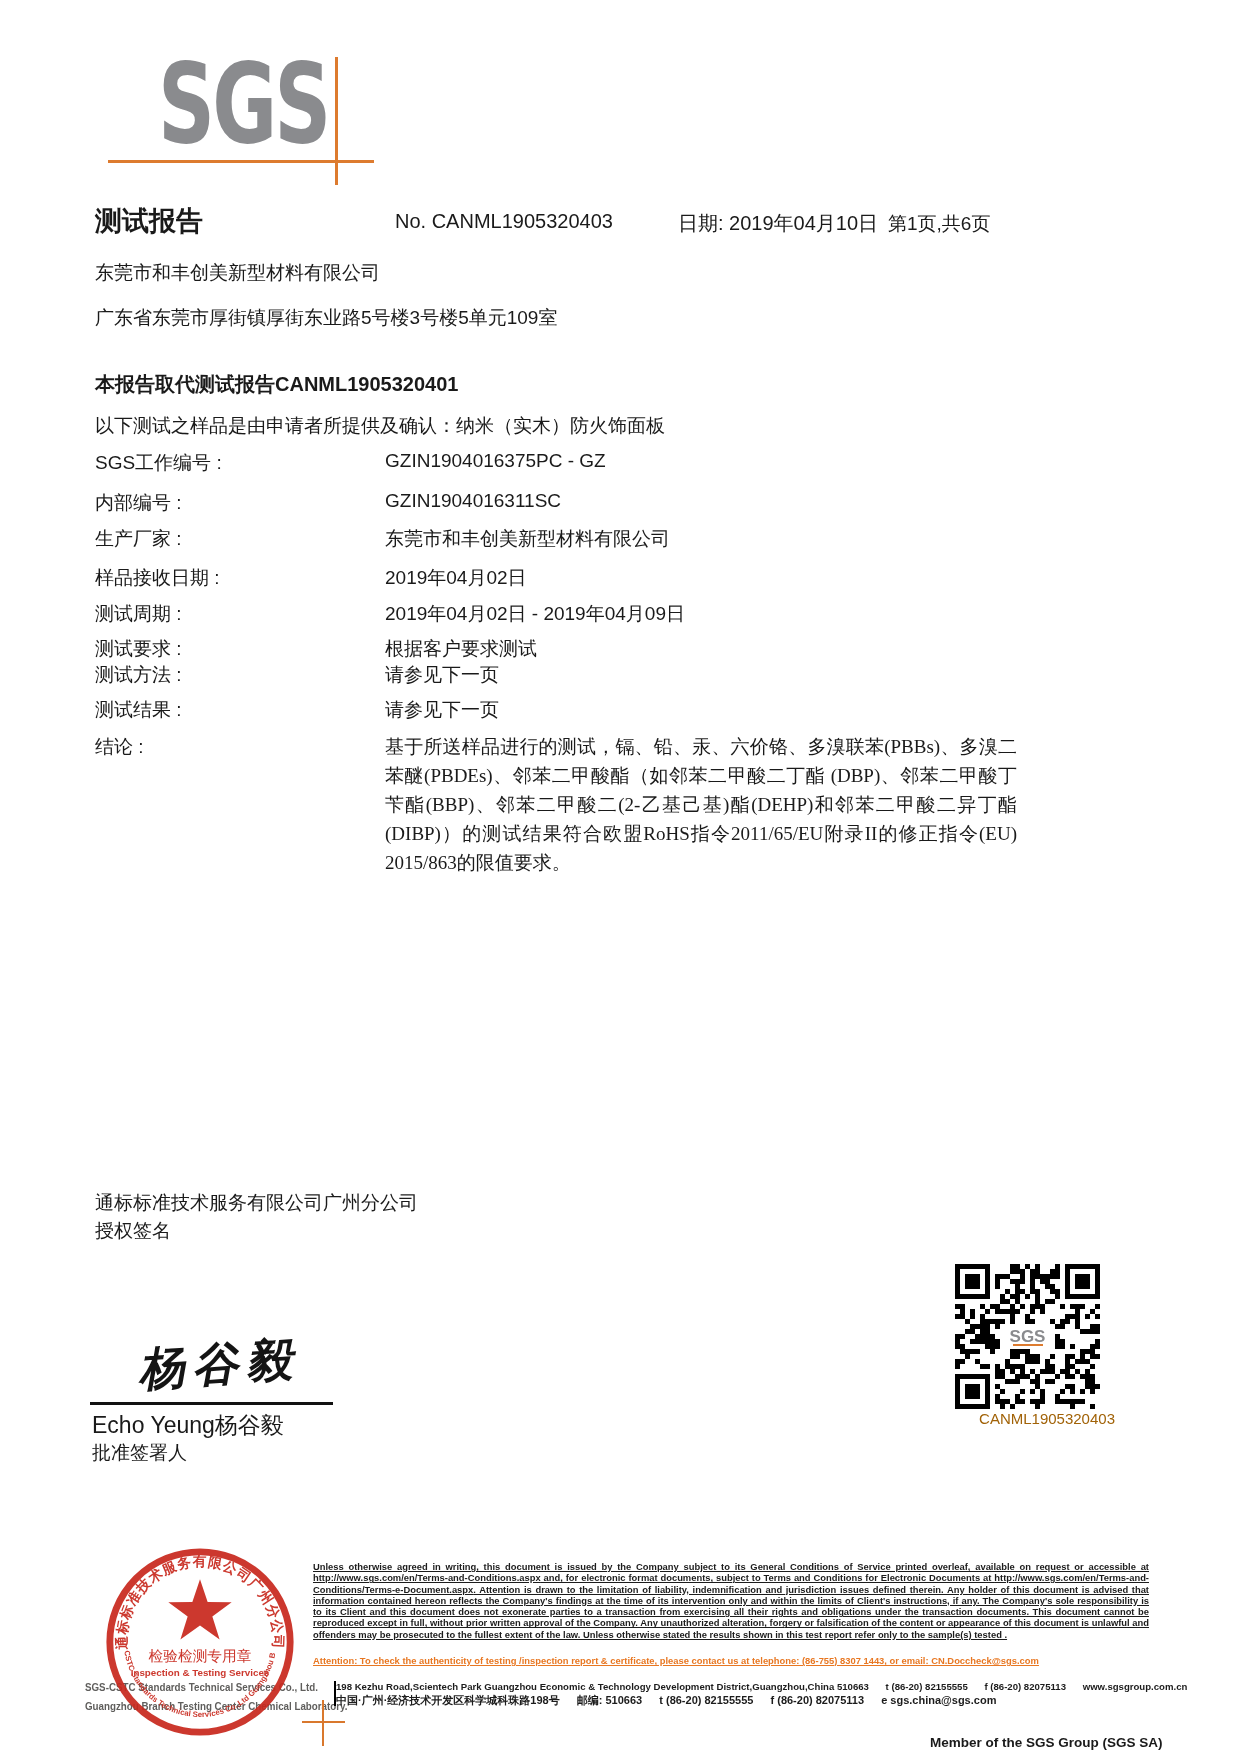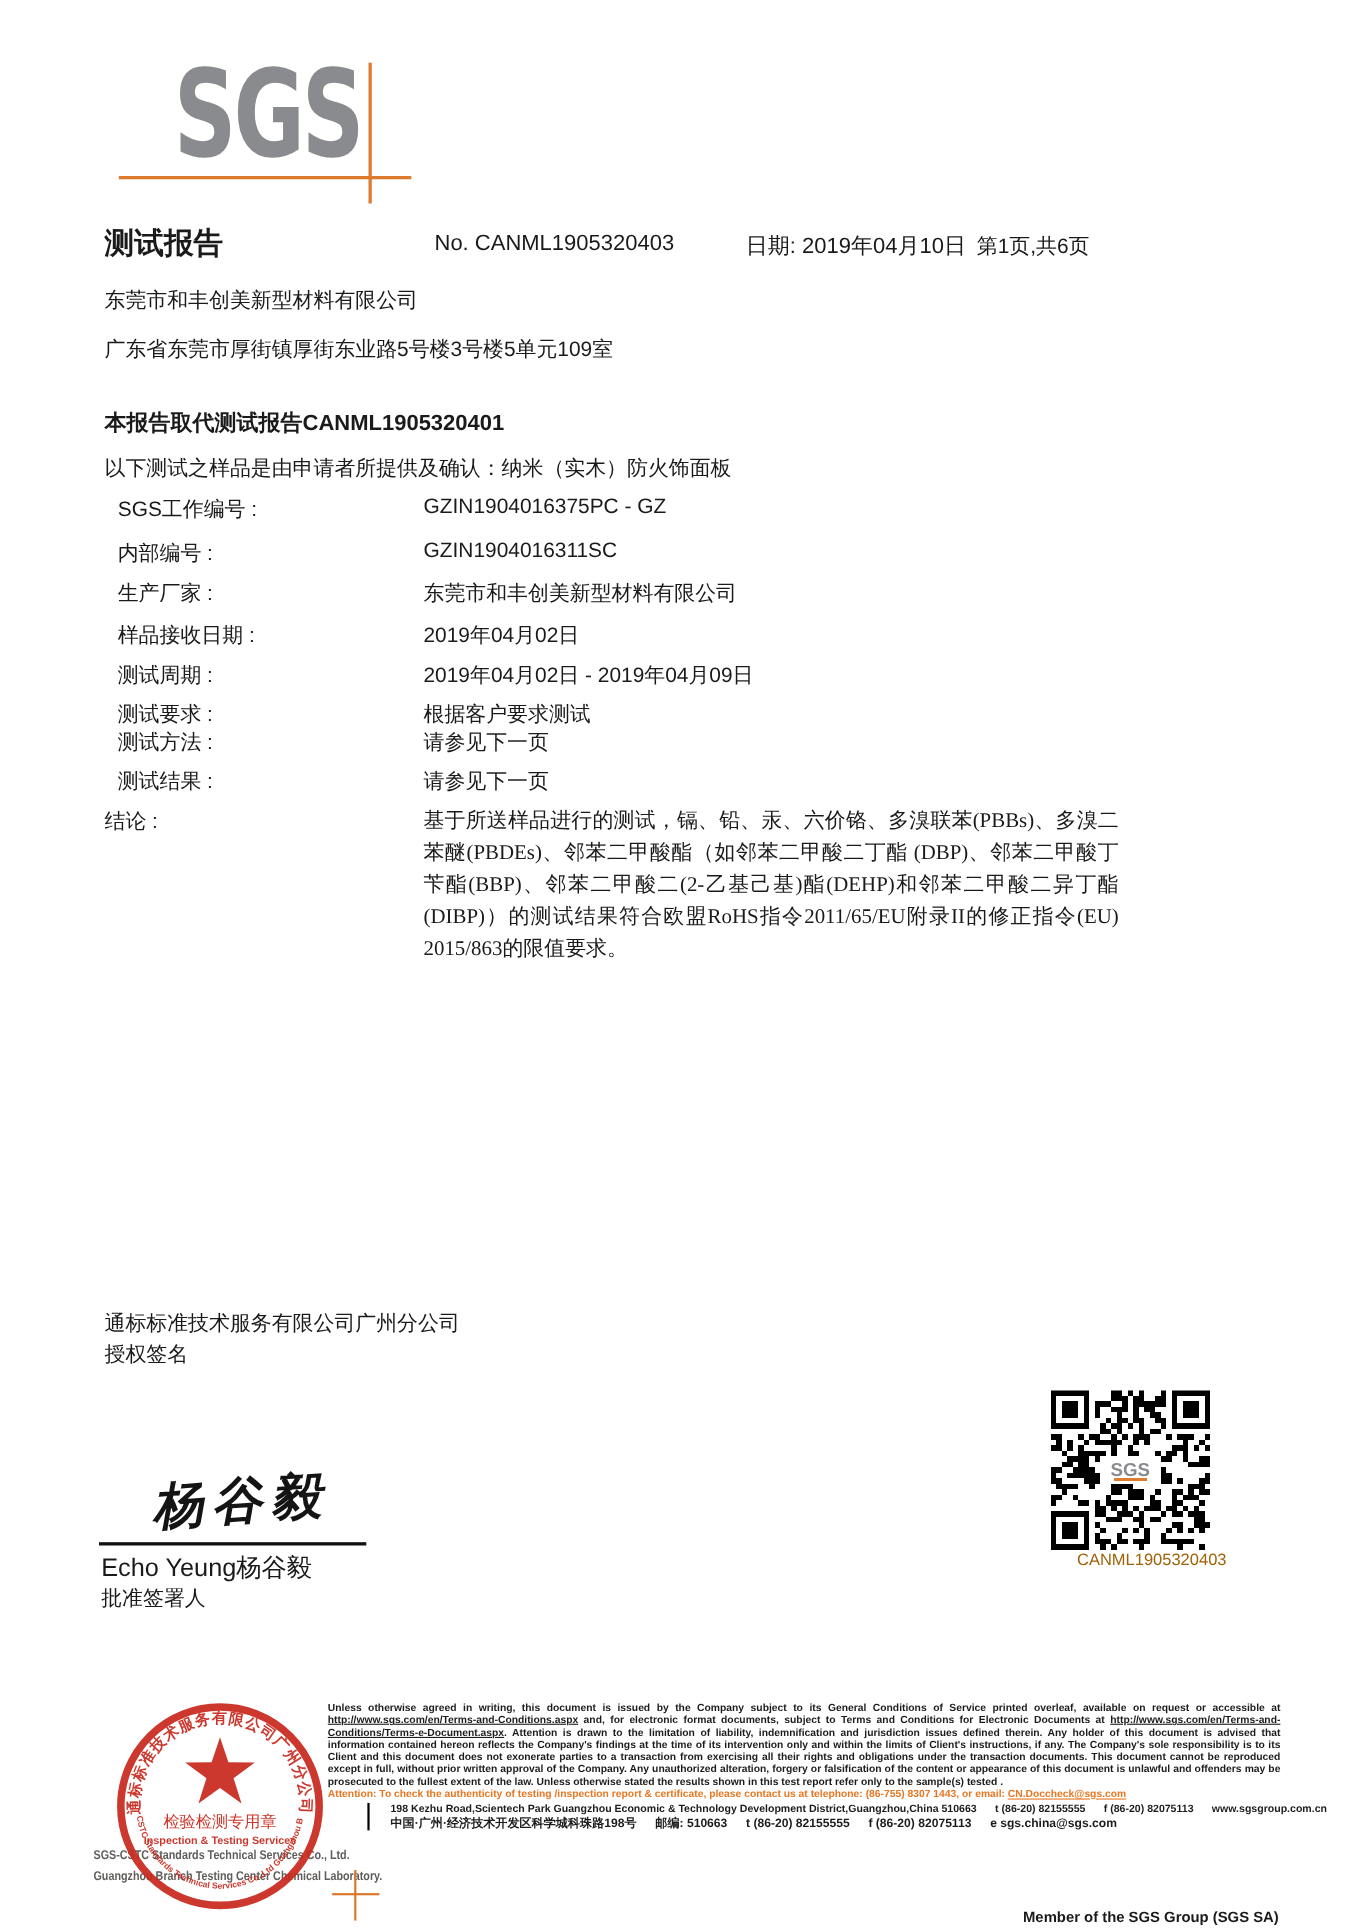--- a/index.html
+++ b/index.html
@@ -17,21 +17,21 @@
   .report-title{left:95px;top:203px;font-size:27px;font-weight:bold;}
   .report-no{left:395px;top:210px;font-size:20px;}
   .report-date{left:678px;top:210px;font-size:20px;}
   .page-ind{left:888px;top:211px;font-size:19px;}
 
   .applicant-name{left:95px;top:260px;font-size:19px;}
   .applicant-addr{left:95px;top:305px;font-size:19px;}
   .replace-note{left:95px;top:371px;font-size:20px;font-weight:bold;}
   .sample-note{left:95px;top:413px;font-size:19px;}
 
-  .flabel{left:107px;font-size:19px;text-align:right;}
+  .flabel{left:95px;font-size:19px;text-align:right;}
   .fvalue{left:385px;font-size:19px;}
   .conc-label{left:95px;top:734px;font-size:19px;}
   .conc-text{left:385px;top:732px;width:632px;font-size:19px;line-height:29px;text-align:justify;font-family:Liberation Serif, serif;}
 
   .signoff-co{left:95px;top:1190px;font-size:19px;}
   .signoff-auth{left:95px;top:1218px;font-size:19px;}
 
   
   .sig-hand{left:138px;top:1334px;font-size:46px;font-weight:bold;font-style:italic;
             font-family:"DejaVu Serif",serif;transform:rotate(-4deg);letter-spacing:8px;color:#141414;}
@@ -43,24 +43,24 @@
   .qr{left:955px;top:1264px;width:145px;height:145px;}
   .qr-caption{left:940px;top:1410px;width:175px;text-align:right;font-size:15px;color:#a16207;}
 
   
   .branch-1{left:85px;top:1681px;font-size:11.5px;color:#5f5e5c;white-space:nowrap;transform:scaleX(.85);transform-origin:left top;font-weight:bold;}
   .branch-2{left:85px;top:1700px;font-size:11.5px;color:#5f5e5c;white-space:nowrap;transform:scaleX(.85);transform-origin:left top;font-weight:bold;}
   .stamp{left:102px;top:1544px;width:196px;height:196px;opacity:.92;}
 
   
   .footer{left:298px;top:1546px;width:866px;font-size:9.4px;line-height:11.3px;font-weight:bold;color:#1c1c1c;}
-  .footer p{margin:0;}
+  .footer p{margin:15px;text-decoration:underline;}
   .disclaimer{text-align:justify;}
   .attention{color:#e87722;margin-top:1px;}
-  .addr-block{margin-top:3px;margin-left:36px;border-left:2px solid #000;padding-left:19px;}
+  .addr-block{margin-top:3px;margin-left:36px;border-left:2px solid #000;padding-left:0;}
   .addr-1{font-size:9.6px;white-space:nowrap;}
   .addr-2{font-size:11px;white-space:nowrap;margin-top:2px;}
   .addr-seg{margin-right:14px;}
   .crop-v{left:322px;top:1700px;width:2px;height:46px;background:#d9782d;}
   .crop-h{left:302px;top:1721px;width:43px;height:2px;background:#d9782d;}
   .member{left:905px;top:1735px;font-size:13.5px;font-weight:bold;padding-left:25px;}
   u{text-underline-offset:1px;}
 </style>
 </head>
 <body>

